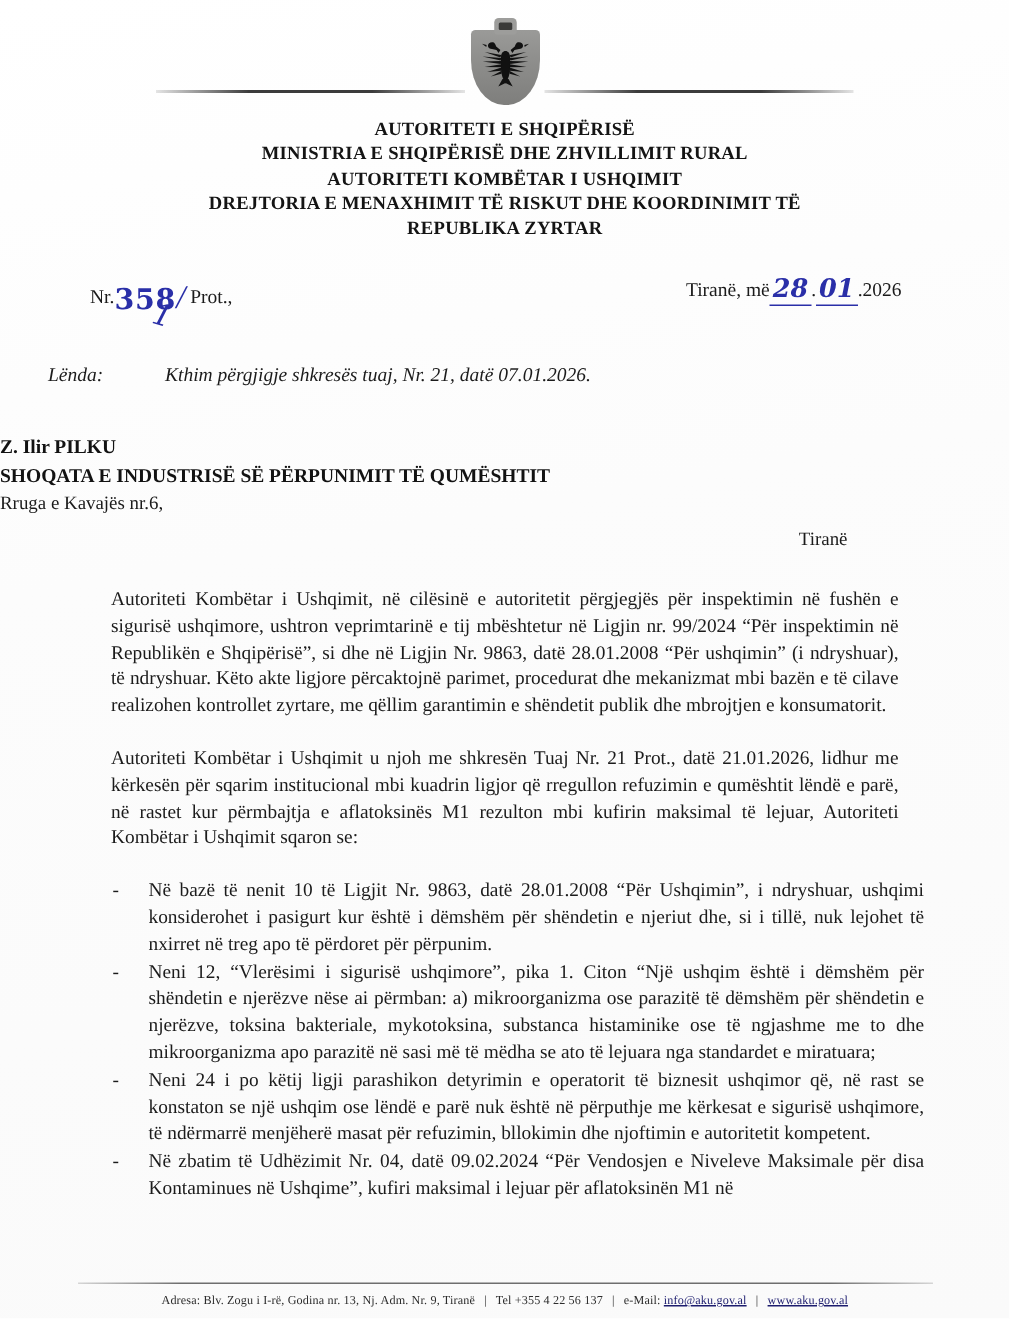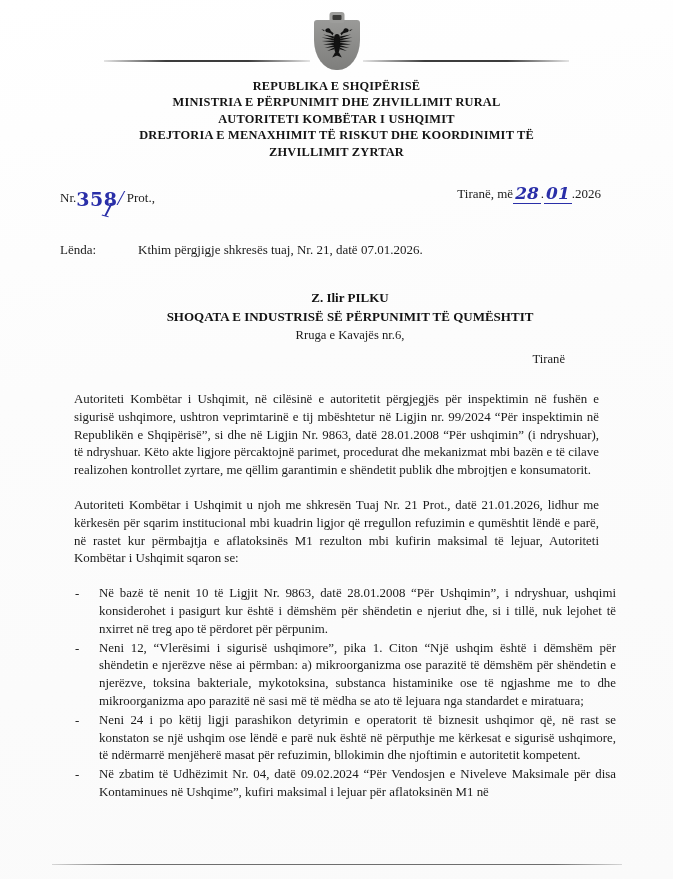--- a/index.html
+++ b/index.html
@@ -158,32 +158,31 @@
     font-weight: bold;
     font-size: 17px;
     border-bottom: 1px solid #2a2fa8;
     padding: 0 2px;
     position: relative;
     top: 1px;
   }
 
   
   .subject-row {
-    margin: 10px 0 0 60px;
+    margin: 10px 0 0 32px;
     font-size: 13px;
     display: flex;
+    font-style: italic;
   }
   .subject-label { width: 78px; flex: 0 0 78px; }
   .subject-text  { flex: 1; }
 
   
   .addressee {
     margin-top: 30px;
-    text-align: center;
-    margin-left: 27px;
   }
   .addressee .ln {
     font-weight: bold;
     font-size: 13px;
     line-height: 19px;
     color: #121212;
   }
   .addressee .addr {
     font-weight: normal;
     font-size: 12.6px;
@@ -291,25 +290,25 @@
             <path d="M20.7 19.0 L30.2 22.0 L20.9 21.1 Z"></path>
             <path d="M20.5 21.2 L27.8 25.0 L20.7 23.2 Z"></path>
 
             <path d="M16.0 26.6 L13.2 31.6 L18.0 29.4 L22.8 31.6 L20.0 26.6 Z"></path>
           </g>
         </svg>
       </div>
     </div>
 
     <div class="org-lines">
-      <div>REPUBLIKA E SHQIPËRISË</div>
-      <div>MINISTRIA E PËRPUNIMIT DHE ZHVILLIMIT RURAL</div>
+      <div>AUTORITETI E SHQIPËRISË</div>
+      <div>MINISTRIA E SHQIPËRISË DHE ZHVILLIMIT RURAL</div>
       <div>AUTORITETI KOMBËTAR I USHQIMIT</div>
       <div>DREJTORIA E MENAXHIMIT TË RISKUT DHE KOORDINIMIT TË</div>
-      <div>ZHVILLIMIT ZYRTAR</div>
+      <div>REPUBLIKA ZYRTAR</div>
     </div>
   </div>
 
   <div class="ref-row">
     <div class="nr-block">
       <span>Nr.</span><span class="hand">358</span><span class="hand-slash">/</span>
       <span>Prot.,</span>
       <span class="hand-sub">1</span>
     </div>
 
@@ -349,15 +348,25 @@
       </li>
       <li>
         <span class="dash">-</span>
         <span>Në zbatim të Udhëzimit Nr. 04, datë 09.02.2024 “Për Vendosjen e Niveleve Maksimale për disa Kontaminues në Ushqime”, kufiri maksimal i lejuar për aflatoksinën M1 në</span>
       </li>
     </ul>
   </div>
 
   <div class="footer">
     <div class="footer-rule"></div>
+    <div class="footer-text">
+      <span>Adresa: Blv. Zogu i I-rë, Godina nr. 13, Nj. Adm. Nr. 9, Tiranë</span>
+      <span class="sep">|</span>
+      <span>Tel +355 4 22 56 137</span>
+      <span class="sep">|</span>
+      <span>e-Mail:</span>
+      <span class="u">info@aku.gov.al</span>
+      <span class="sep">|</span>
+      <span class="u">www.aku.gov.al</span>
+    </div>
   </div>
 
 </div>
 
 </body></html>

